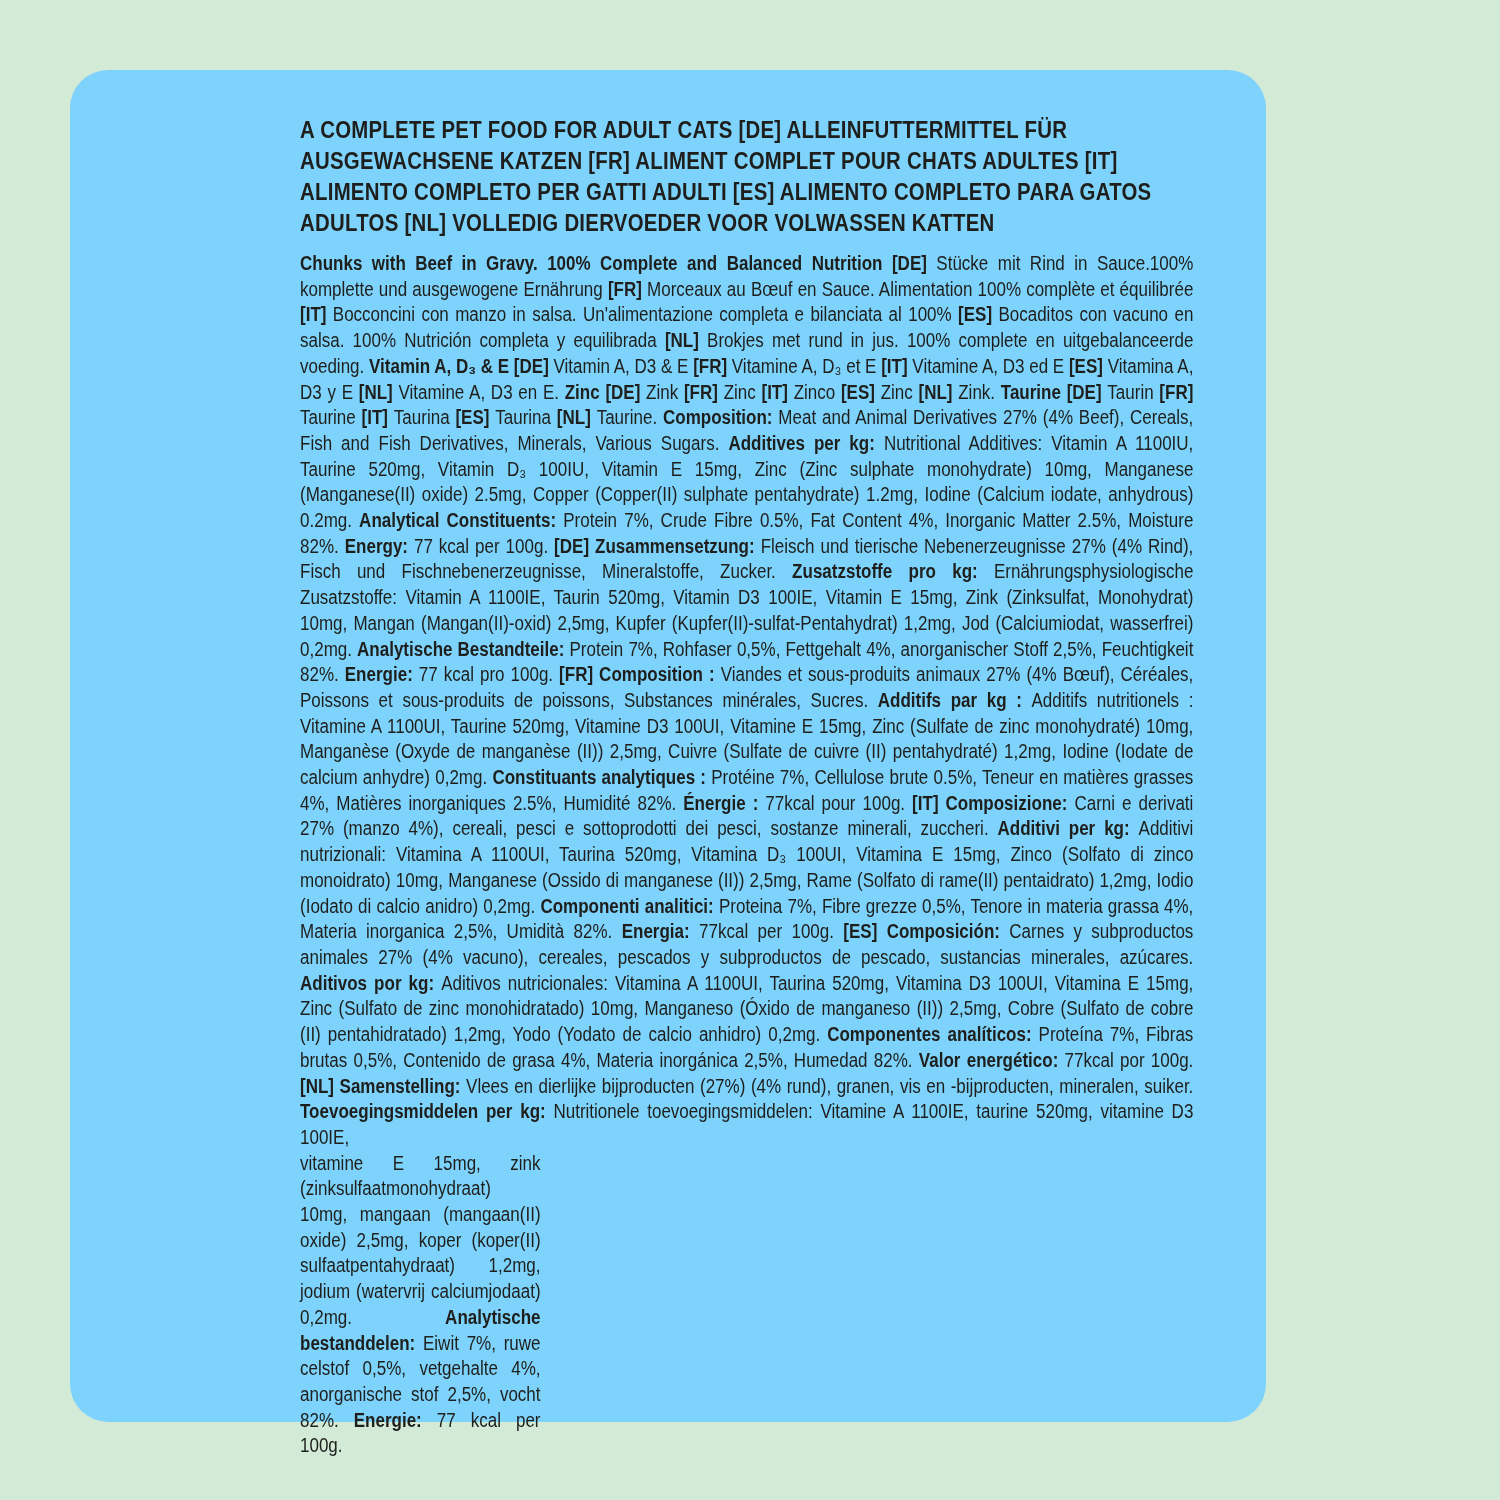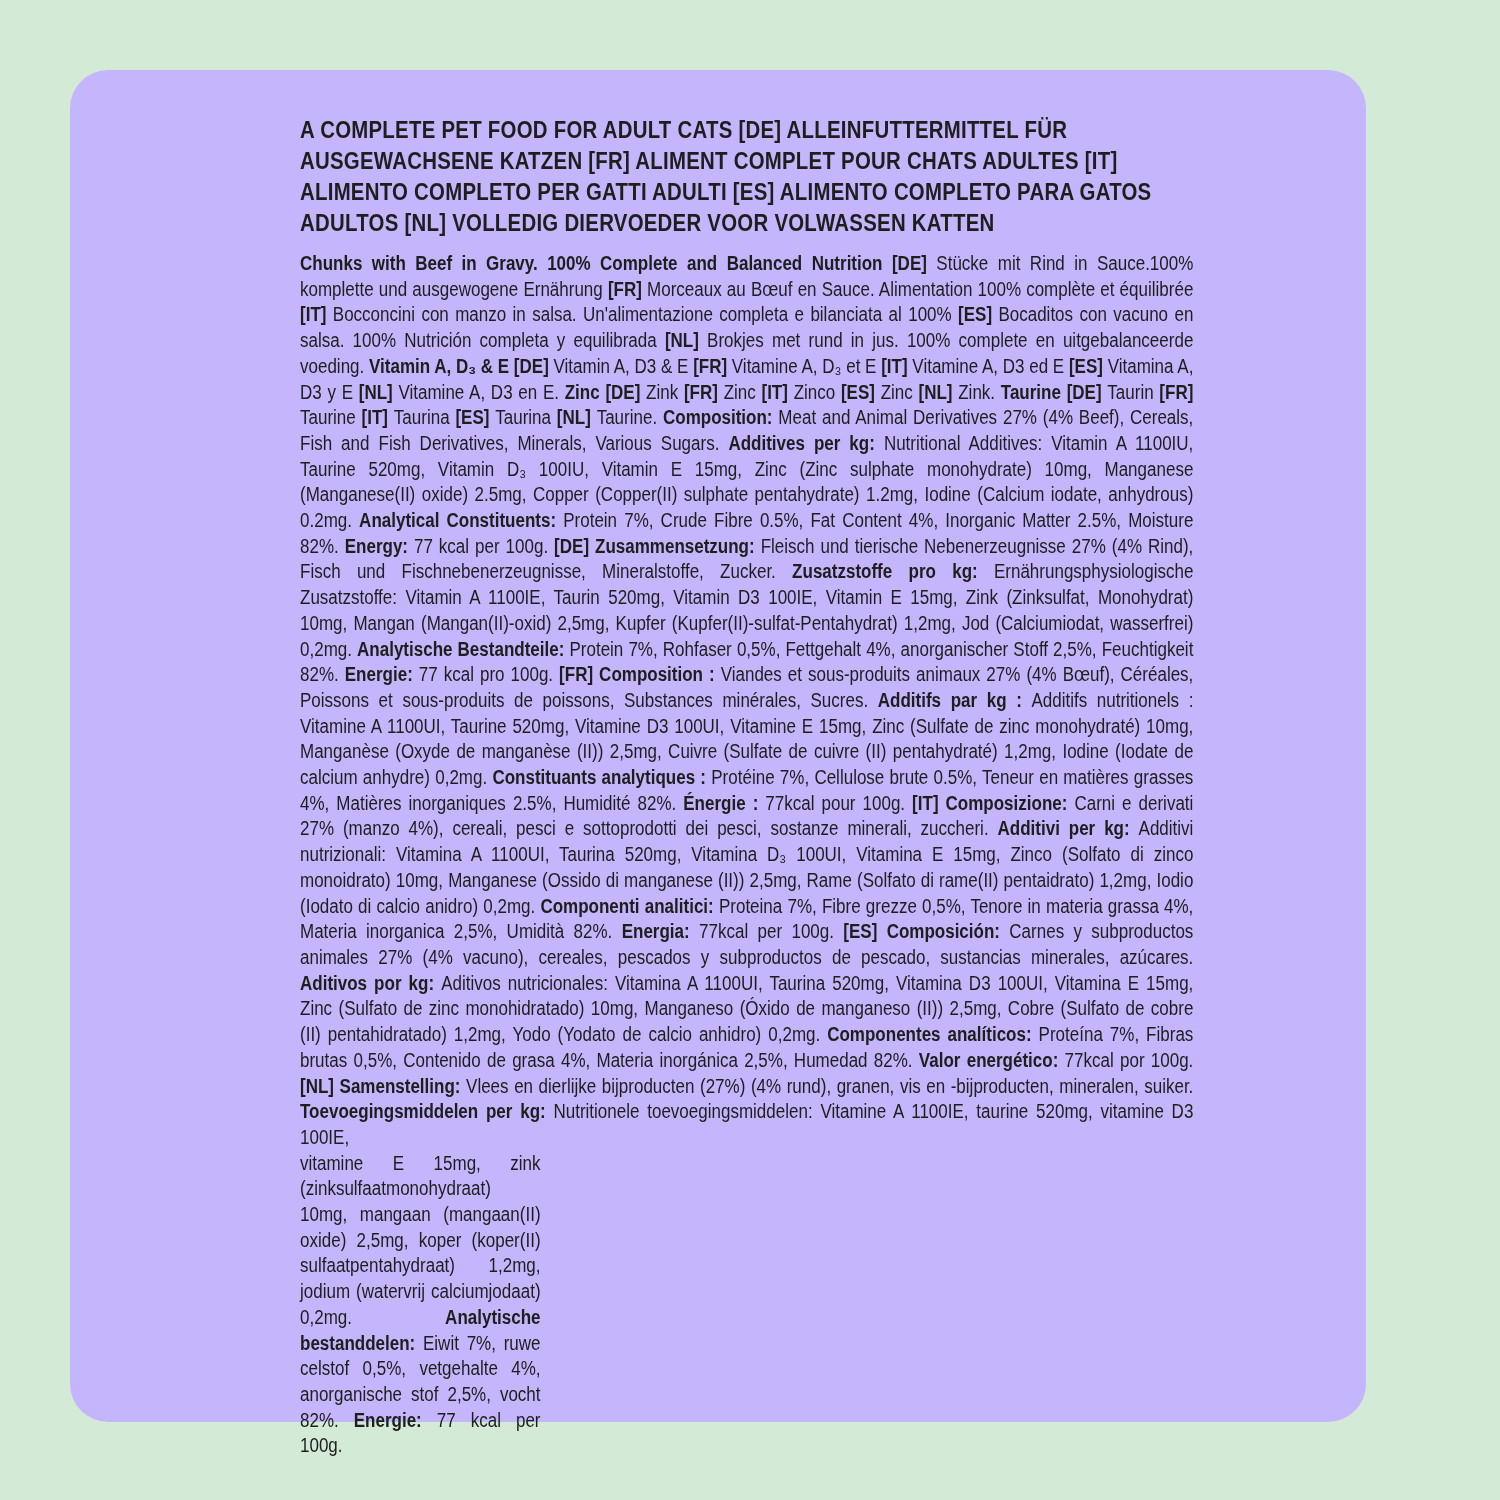--- a/index.html
+++ b/index.html
@@ -7,23 +7,23 @@
     padding: 0;
     width: 1500px;
     height: 1500px;
     background: #d3ead7;
     font-family: "Liberation Sans", sans-serif;
   }
   .card {
     position: absolute;
     left: 70px;
     top: 70px;
-    width: 1296px;
+    width: 1196px;
     height: 1352px;
-    background: #c4b5fd;
+    background: #7dd3fc;
     border-radius: 38px;
   }
   .content {
     position: absolute;
     left: 230px;
     top: 44px;
     width: 1051px;              
     transform: scaleX(0.85);
     transform-origin: 0 0;
     color: #1e1e1c;

